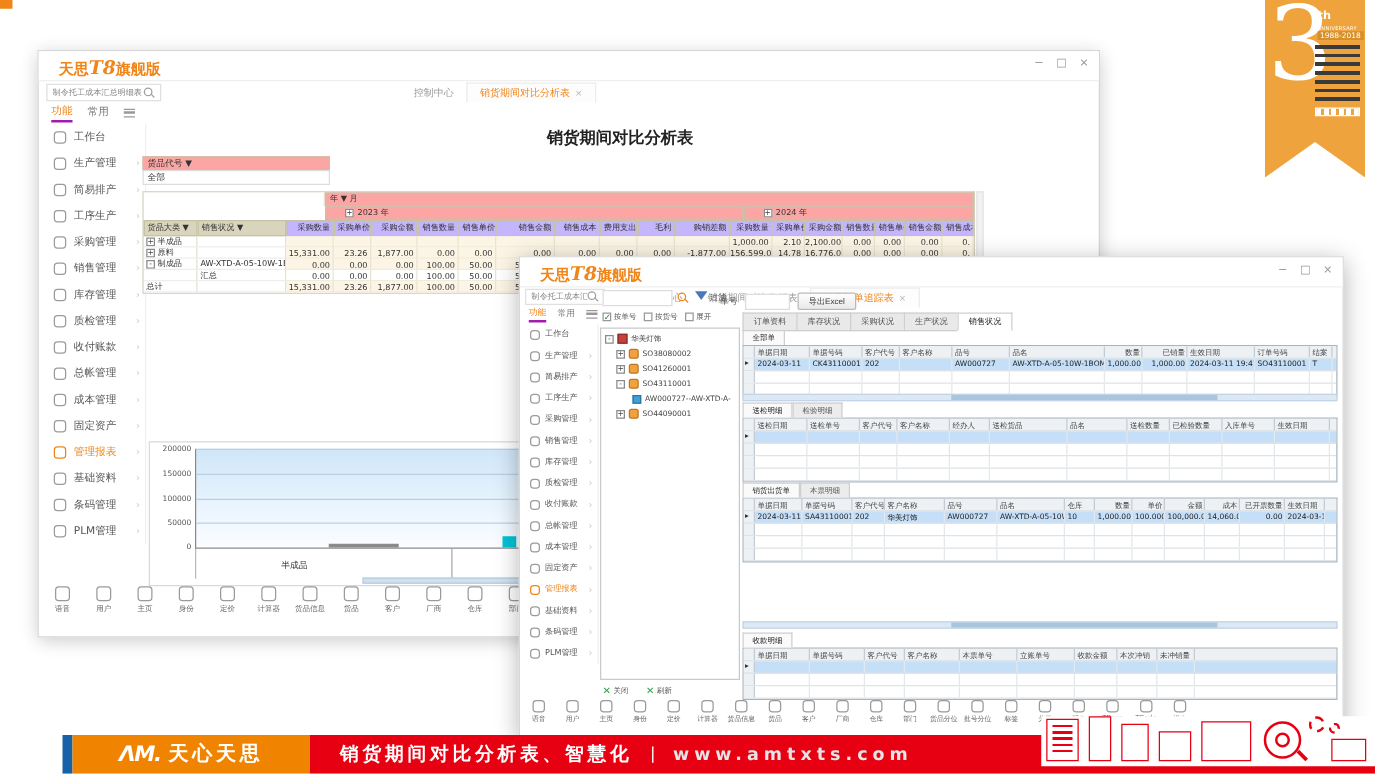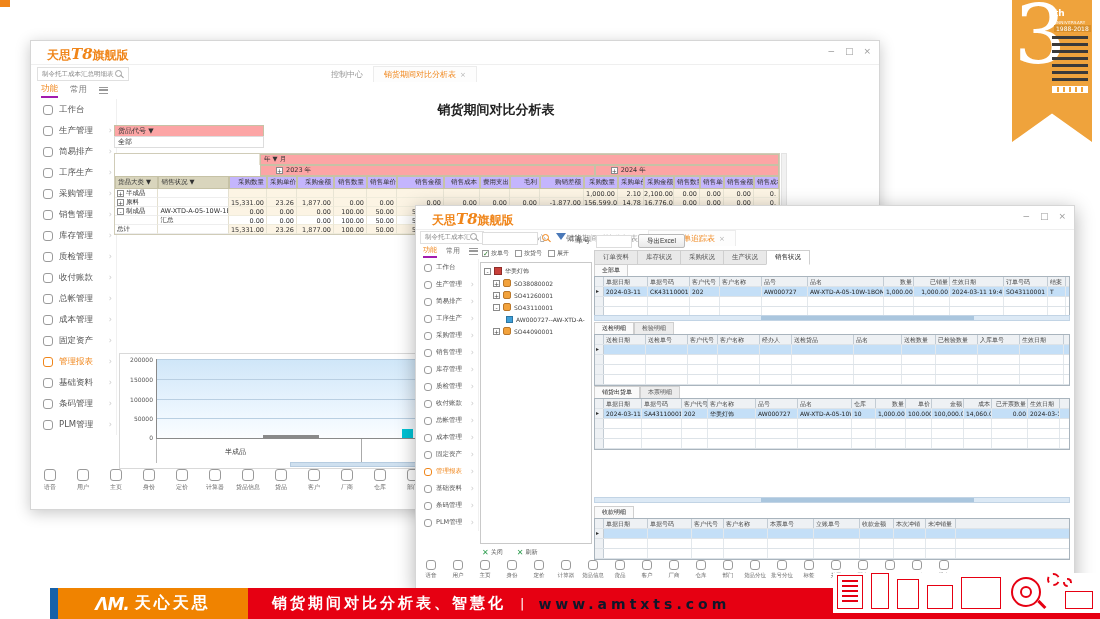--- a/index.html
+++ b/index.html
@@ -201,21 +201,21 @@
 .bchip{position:absolute;left:40px;top:86px;width:36px;height:7px;border:1px solid #fff;background:repeating-linear-gradient(90deg,#fff 0 4px,transparent 4px 6px);}
 
 #banner{position:absolute;left:0;top:588px;width:1100px;height:31px;background:#fff;}
 .bblue{position:absolute;left:50px;top:0;width:8px;height:31px;background:#1761a8;}
 .borange{position:absolute;left:58px;top:0;width:190px;height:31px;background:#f08300;display:flex;align-items:center;justify-content:center;gap:6px;}
 .amlogo{color:#fff;font-weight:bold;font-size:17px;font-style:italic;letter-spacing:-1px;}
 .amname{color:#fff;font-weight:bold;font-size:16px;letter-spacing:3px;}
 .bred{position:absolute;left:248px;top:0;width:852px;height:31px;background:#e60012;display:flex;align-items:center;padding-left:24px;gap:14px;}
 .slogan{color:#fff;font-weight:bold;font-size:15px;letter-spacing:3px;white-space:nowrap;}
 .bdiv{color:#fff;font-size:13px;}
-.burl{color:#0f172a;font-weight:bold;font-size:14px;letter-spacing:4px;}
+.burl{color:#e5e5e5;font-weight:bold;font-size:14px;letter-spacing:4px;}
 
 #art{position:absolute;left:833px;top:573px;width:267px;height:40px;background:#fff;}
 .ar{position:absolute;border:1.6px solid #e60012;}
 .ar.f{background:repeating-linear-gradient(180deg,#e60012 0 2px,transparent 2px 5px);border:none;}
 .acirc{position:absolute;border:2px solid #e60012;border-radius:50%;}
 .ahandle{position:absolute;width:10px;height:2.5px;background:#e60012;transform:rotate(45deg);}
 </style>
 </head>
 <body>
 

